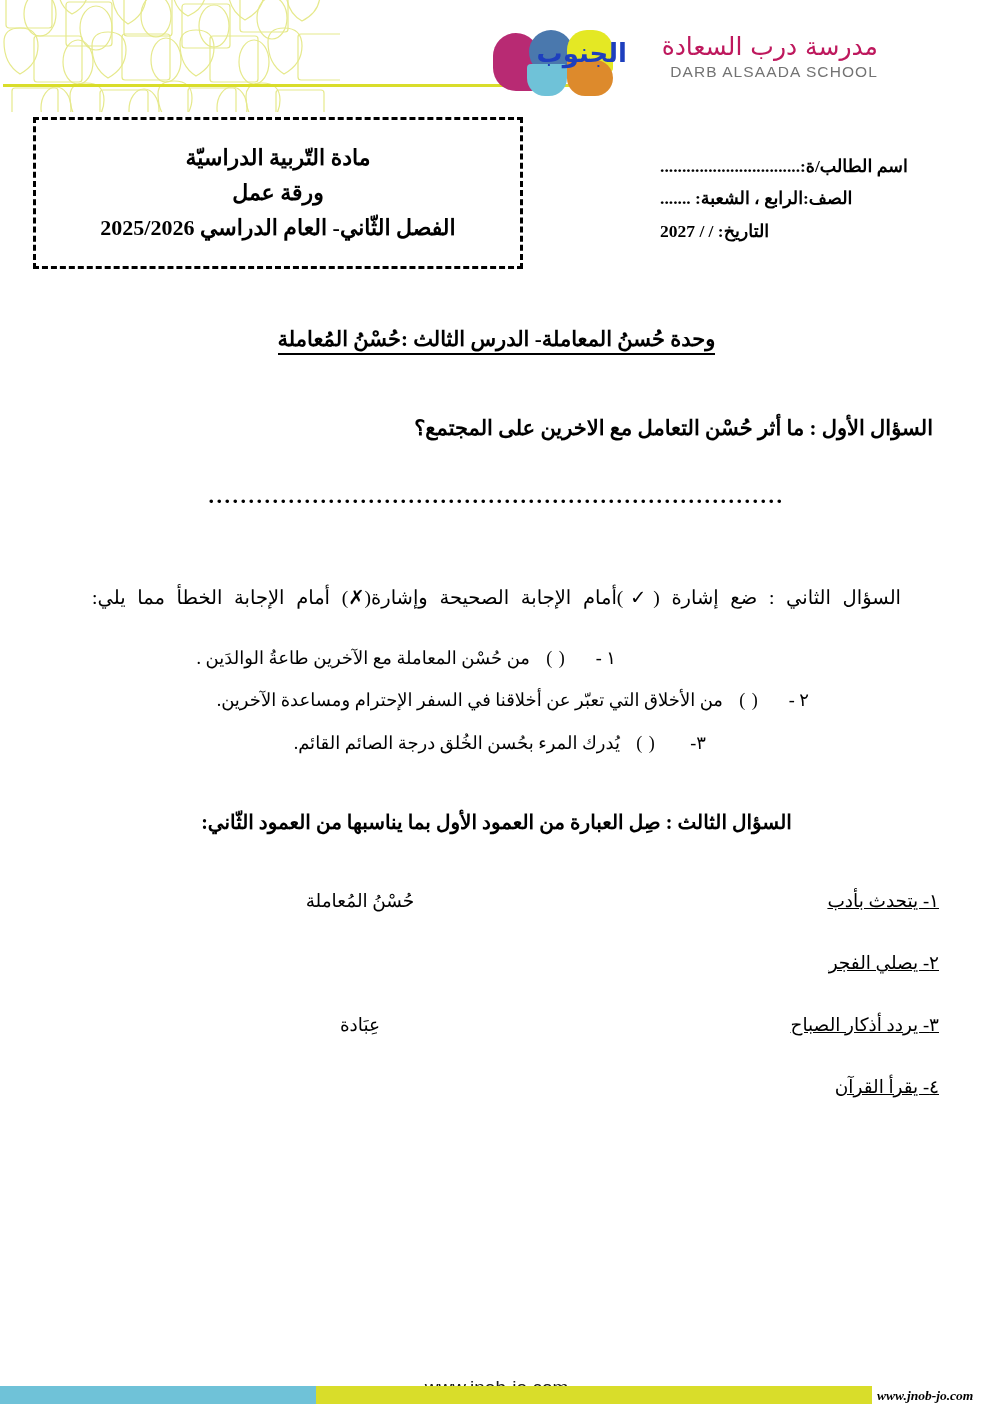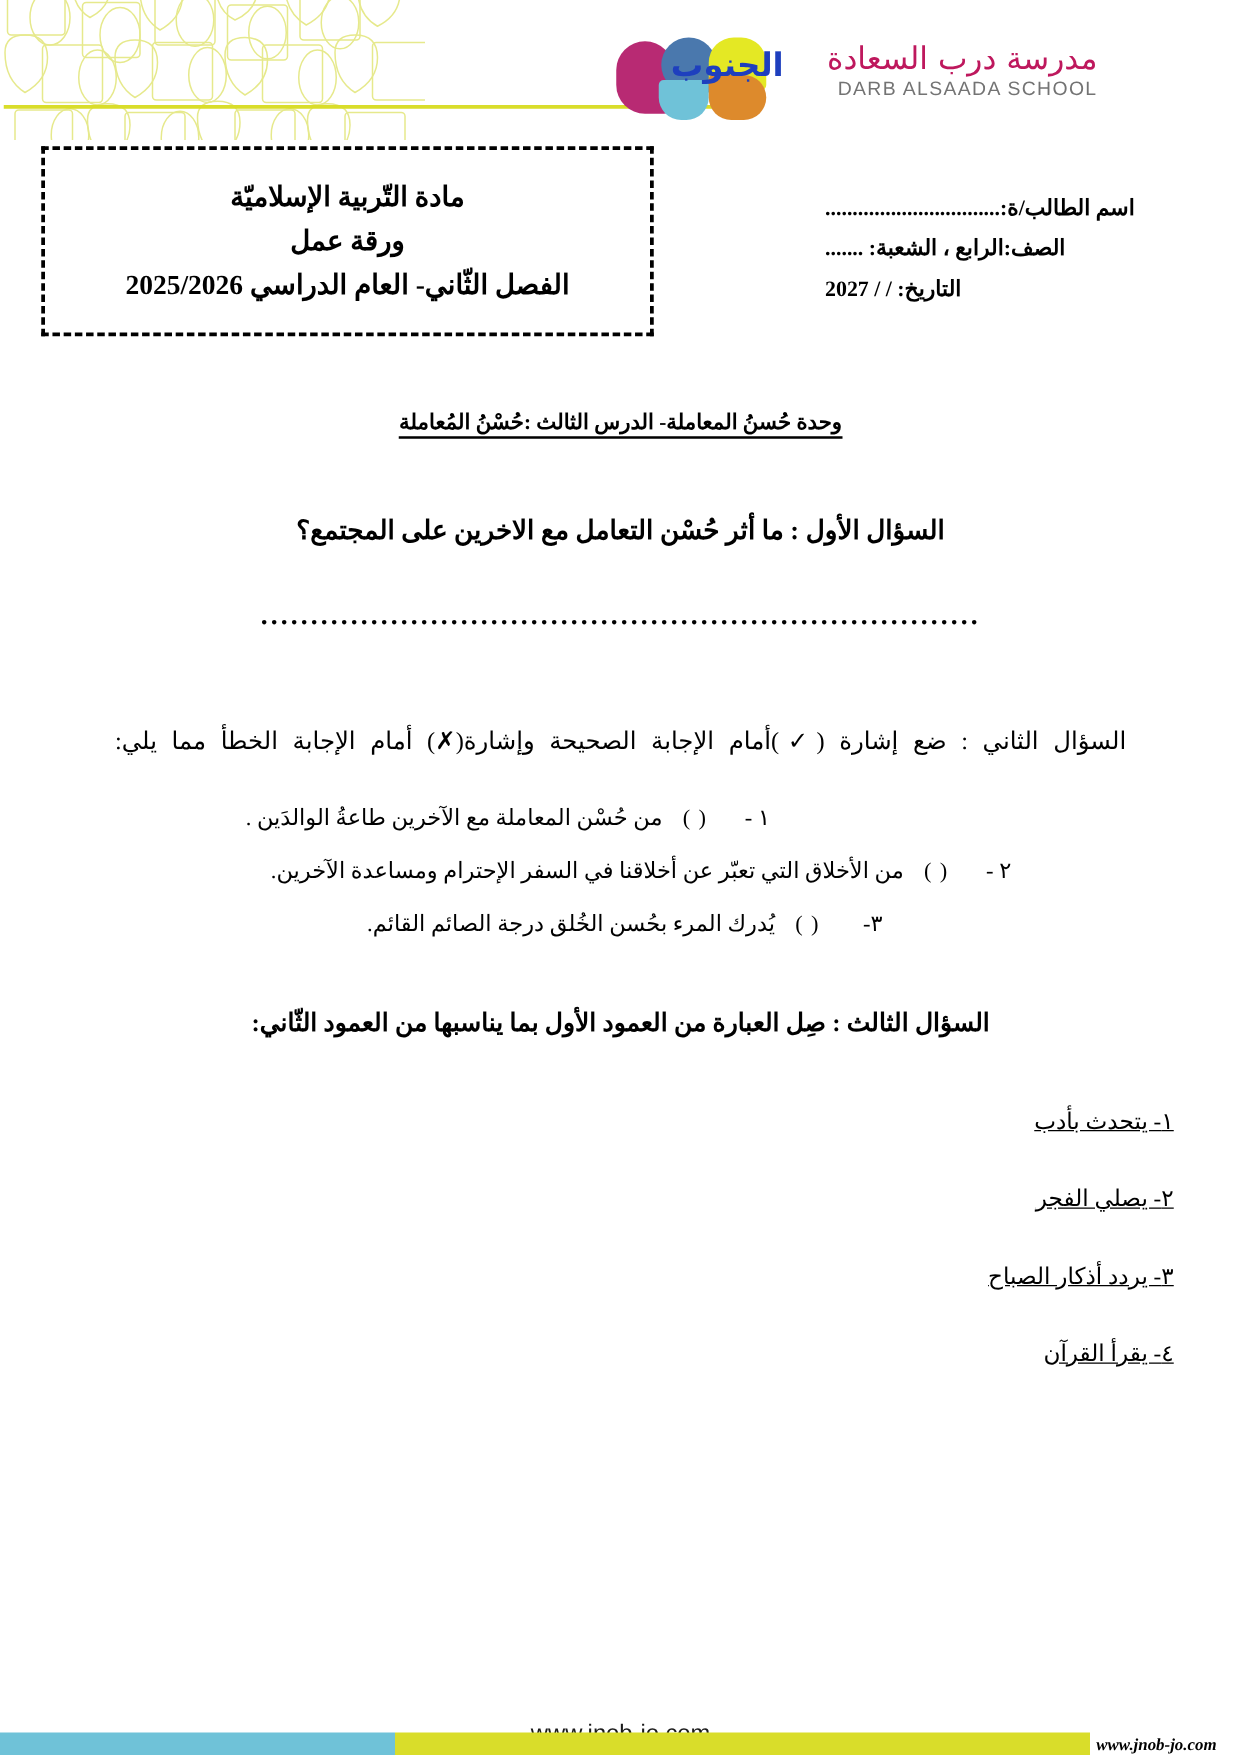--- a/index.html
+++ b/index.html
@@ -174,33 +174,32 @@
     white-space: nowrap;
   }
 
   
   #lesson-title {
     margin-top: 40px;
     text-align: center;
     direction: rtl;
   }
   #lesson-title span {
-    font-size: 17px;
+    font-size: 21px;
     font-weight: bold;
     border-bottom: 2px solid #000;
     padding-bottom: 2px;
   }
 
   
   .q-block { direction: rtl; }
   #q1 {
     margin-top: 64px;
     padding-right: 60px;
     padding-left: 60px;
-    text-align: center;
     font-size: 21px;
     font-weight: bold;
   }
   #q1-answer-line {
     margin-top: 42px;
     text-align: center;
     font-size: 22px;
     font-weight: bold;
     letter-spacing: 2.5px;
     color: #000;
@@ -406,21 +405,21 @@
 
   <div id="meta-row">
 
     <div id="student-info">
       <div>اسم الطالب/ة:................................</div>
       <div>الصف:الرابع ، الشعبة: .......</div>
       <div>التاريخ:      /      / 2027</div>
     </div>
 
     <div id="title-box">
-      <div class="tline">مادة التّربية الإسلاميّة</div>
+      <div class="tline">مادة التّربية الدراسيّة</div>
       <div class="tline">ورقة عمل</div>
       <div class="tline">الفصل الثّاني- العام الدراسي 2025/2026</div>
     </div>
   </div>
 
   <div id="lesson-title">
     <span>وحدة حُسنُ المعاملة- الدرس الثالث :حُسْنُ المُعاملة</span>
   </div>
 
   <div class="q-block">
@@ -452,20 +451,26 @@
   <div class="q-block">
     <div id="q3">السؤال الثالث : صِل العبارة من العمود الأول بما يناسبها من العمود الثّاني:</div>
 
     <div id="match">
       <div class="match-col-a">
         <div class="match-item">١- يتحدث بأدب</div>
         <div class="match-item">٢- يصلي الفجر</div>
         <div class="match-item">٣- يردد أذكار الصباح</div>
         <div class="match-item">٤- يقرأ القرآن</div>
       </div>
+      <div class="match-col-b">
+        <div class="match-item match-b1">حُسْنُ المُعاملة</div>
+        <div class="match-item empty"></div>
+        <div class="match-item match-b3">عِبَادة</div>
+        <div class="match-item empty"></div>
+      </div>
     </div>
   </div>
 </div>
 
 <div id="footer-url">www.jnob-jo.com</div>
 <div id="footer-bar">
   <span id="footer-bar-cyan"></span>
   <span id="footer-bar-yellow"></span>
 </div>
 <div id="watermark">www.jnob-jo.com</div>

